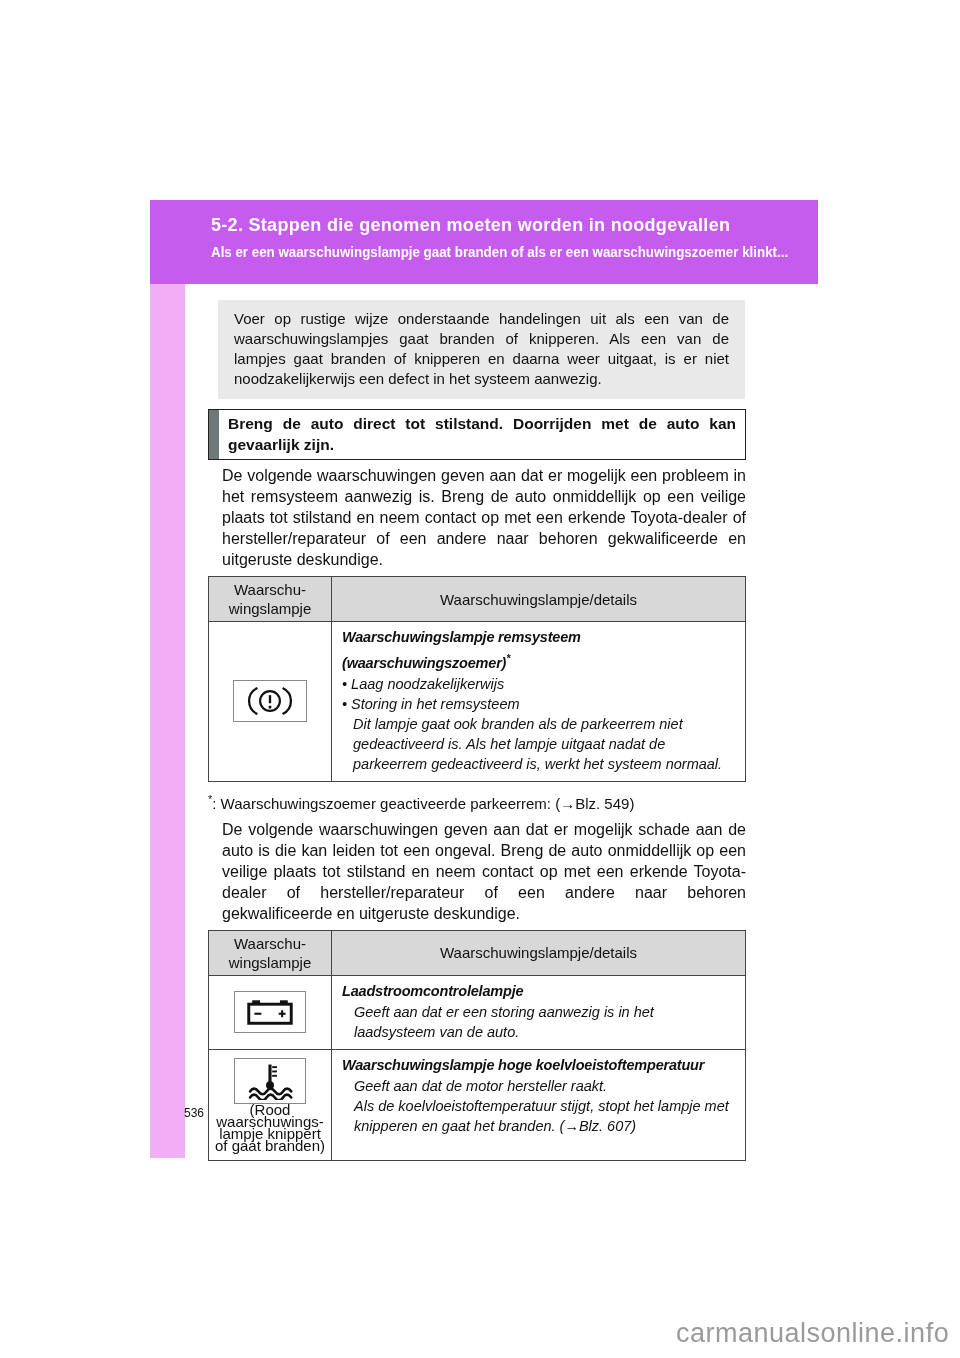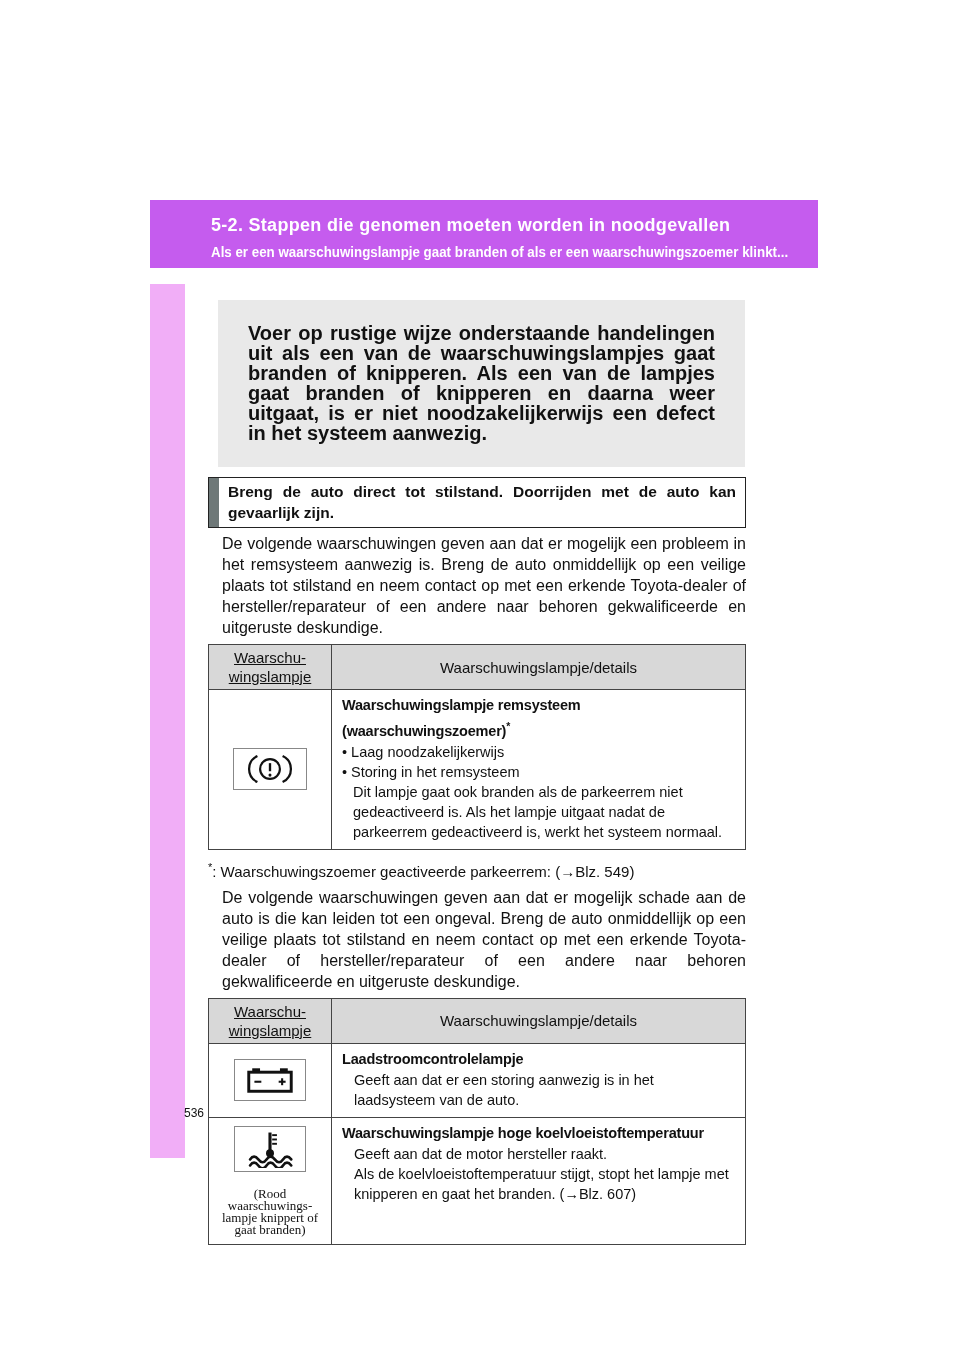--- a/index.html
+++ b/index.html
@@ -9,69 +9,69 @@
     --table-header-bg:#d8d8d8;
     --heading-bar:#6e7878;
     --watermark:#9a9a9a;
   }
   html,body{margin:0;padding:0;background:#ffffff;}
   body{font-family:"Liberation Sans","DejaVu Sans",sans-serif;color:#111;}
   .page{position:relative;width:960px;height:1358px;background:#fff;overflow:hidden;}
 
   
   .header-band{
-    position:absolute;left:150px;top:200px;width:668px;height:68px;
+    position:absolute;left:150px;top:200px;width:668px;height:84px;
     background:var(--header-band);
     box-sizing:border-box;padding:13px 0 0 61px;color:#fff;
   }
   .header-title{font-size:18px;font-weight:bold;letter-spacing:.3px;line-height:24px;white-space:nowrap;}
   .header-subtitle{
     font-size:15.5px;font-weight:bold;line-height:20px;margin-top:5px;
     transform:scaleX(.86);transform-origin:left center;width:116%;white-space:nowrap;
   }
 
   
   .stripe{position:absolute;left:150px;top:284px;width:35px;height:874px;background:var(--accent-stripe);}
 
   
   .content{position:absolute;left:208px;top:300px;width:540px;}
 
   .notice-box{
     margin-left:10px;width:527px;box-sizing:border-box;background:var(--notice-bg);
     padding:7px 14px 8px 14px;
   }
-  .notice-box p{margin:16px;font-size:20px;font-weight:bold;line-height:20px;text-align:justify;}
+  .notice-box p{margin:2px;font-size:15px;font-weight:normal;line-height:20px;text-align:justify;}
 
   .heading-box{
     margin-top:10px;width:538px;box-sizing:border-box;border:1px solid #222;
     display:flex;align-items:stretch;background:#fff;
   }
   .heading-bar{flex:0 0 10px;background:var(--heading-bar);}
   .heading-text{padding:3px 9px 4px 9px;font-size:15.5px;font-weight:bold;line-height:21px;text-align:justify;}
 
   .body-par{
     margin:5px 0 0 14px;width:524px;font-size:16px;line-height:21px;text-align:justify;
   }
 
   table.warn-table{
     margin-top:6px;width:538px;border-collapse:collapse;table-layout:fixed;
   }
   table.warn-table th,table.warn-table td{border:1px solid #444;}
   table.warn-table th{
     background:var(--table-header-bg);font-weight:normal;font-size:15px;line-height:19px;
     text-align:center;vertical-align:middle;padding:3px 2px;
   }
-  th.col1{width:118px;white-space:pre-line;text-decoration:underline;}
+  th.col1{width:118px;white-space:pre-line;}
   td.icon-cell{width:118px;text-align:center;vertical-align:middle;padding:8px 4px;}
   .icon-frame{
     display:inline-block;border:1px solid #888;background:#fff;
     padding:3px 9px;line-height:0;
   }
-  .icon-caption{font-size:13px;line-height:12px;margin-top:16px;color:#111;font-family:Liberation Serif, serif;}
-  td.detail-cell{vertical-align:top;padding:5px 10px 7px 10px;font-size:14.5px;line-height:20px;}
+  .icon-caption{font-size:15px;line-height:12px;margin-top:0;color:#111;}
+  td.detail-cell{vertical-align:top;padding:5px 10px 7px 10px;font-size:14.5px;line-height:20px;font-style:italic;}
   .cell-title{font-weight:bold;font-size:14.5px;line-height:21px;letter-spacing:-.2px;}
   .cell-title sup{font-size:10.5px;}
   .bullet-item{line-height:20px;}
   .cell-note{margin-left:11px;line-height:20px;}
   .cell-desc{margin-left:12px;line-height:20px;}
 
   .footnote{margin:7px 0 0 0;font-size:15px;line-height:20px;}
   .footnote sup{font-size:11px;}
 
   .page-number{position:absolute;left:184px;top:1106px;font-size:12px;color:#111;}
@@ -191,14 +191,15 @@
             <div class="cell-desc">Geeft aan dat de motor hersteller raakt.</div>
             <div class="cell-desc">Als de koelvloeistoftemperatuur stijgt, stopt het lampje met knipperen en gaat het branden. (→Blz. 607)</div>
           </td>
         </tr>
       </tbody>
     </table>
 
   </div>
 
   <div class="page-number">536</div>
+  <div class="watermark">carmanualsonline.info</div>
 
 </div>
 
 </body></html>

